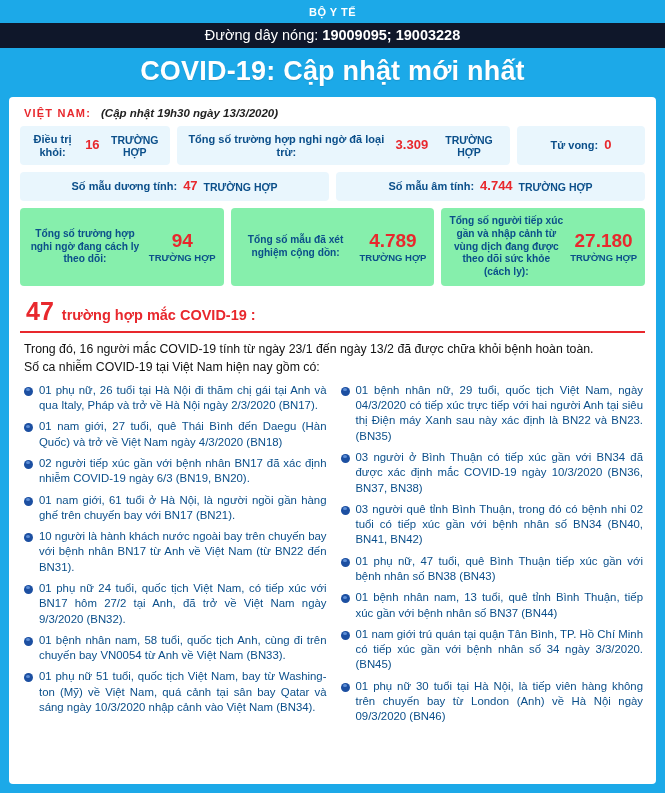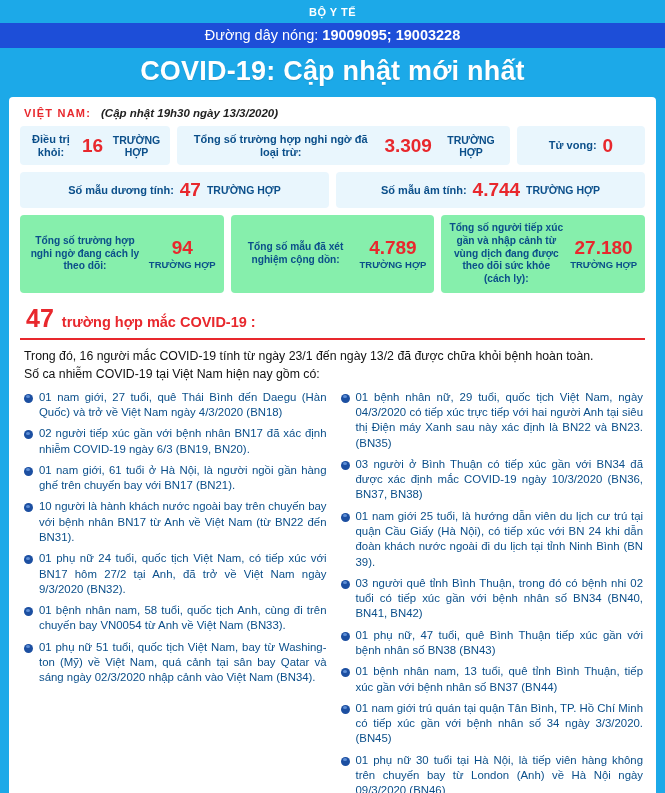--- a/index.html
+++ b/index.html
@@ -21,21 +21,21 @@
   
   .ministry {
     text-align: center;
     color: #ffffff;
     font-size: 11px;
     letter-spacing: .5px;
     padding-top: 6px;
     font-weight: bold;
   }
   .hotline-bar {
-    background: #1d4ed8;
+    background: #0f172a;
     color: #ffffff;
     text-align: center;
     font-size: 14.5px;
     padding: 4px 0 5px;
     margin-top: 5px;
     font-weight: normal;
   }
   .hotline-bar b { font-weight: bold; }
   .main-title {
     text-align: center;
@@ -92,21 +92,21 @@
     text-align: center;
     line-height: 1.15;
   }
   .stat-box .lbl {
     color: #0b4f8a;
     font-size: 11px;
     font-weight: bold;
   }
   .stat-box .num {
     color: #e8282d;
-    font-size: 19px;
+    font-size: 13px;
     font-weight: bold;
   }
   .stat-box .unit {
     color: #0b4f8a;
     font-size: 10.5px;
     font-weight: bold;
   }
   .r1 .b1 { flex: 0 0 150px; }
   .r1 .b2 { flex: 1; }
   .r1 .b3 { flex: 0 0 128px; align-items: center; }
@@ -293,20 +293,24 @@
 
     <div class="intro">
       <div>Trong đó, 16 người mắc COVID-19 tính từ ngày 23/1 đến ngày 13/2 đã được chữa khỏi bệnh hoàn toàn.</div>
       <div>Số ca nhiễm COVID-19 tại Việt Nam hiện nay gồm có:</div>
     </div>
 
     <div class="cols">
       <div class="col">
         <div class="item">
             <span class="bullet"></span>
+            <span class="tx">01 phụ nữ, 26 tuổi tại Hà Nội đi thăm chị gái tại Anh và qua Italy, Pháp và trở về Hà Nội ngày 2/3/2020 (BN17).</span>
+          </div>
+        <div class="item">
+            <span class="bullet"></span>
             <span class="tx">01 nam giới, 27 tuổi, quê Thái Bình đến Daegu (Hàn Quốc) và trở về Việt Nam ngày 4/3/2020 (BN18)</span>
           </div>
         <div class="item">
             <span class="bullet"></span>
             <span class="tx">02 người tiếp xúc gần với bệnh nhân BN17 đã xác định nhiễm COVID-19 ngày 6/3 (BN19, BN20).</span>
           </div>
         <div class="item">
             <span class="bullet"></span>
             <span class="tx">01 nam giới, 61 tuổi ở Hà Nội, là người ngồi gần hàng ghế trên chuyến bay với BN17 (BN21).</span>
           </div>
@@ -317,35 +321,31 @@
         <div class="item">
             <span class="bullet"></span>
             <span class="tx">01 phụ nữ 24 tuổi, quốc tịch Việt Nam, có tiếp xúc với BN17 hôm 27/2 tại Anh, đã trở về Việt Nam ngày 9/3/2020 (BN32).</span>
           </div>
         <div class="item">
             <span class="bullet"></span>
             <span class="tx">01 bệnh nhân nam, 58 tuổi, quốc tịch Anh, cùng đi trên chuyến bay VN0054 từ Anh về Việt Nam (BN33).</span>
           </div>
         <div class="item">
             <span class="bullet"></span>
-            <span class="tx">01 phụ nữ 51 tuổi, quốc tịch Việt Nam, bay từ Washing-ton (Mỹ) về Việt Nam, quá cảnh tại sân bay Qatar và sáng ngày 02/3/2020 nhập cảnh vào Việt Nam (BN34).</span>
+            <span class="tx">01 phụ nữ 51 tuổi, quốc tịch Việt Nam, bay từ Washing-ton (Mỹ) về Việt Nam, quá cảnh tại sân bay Qatar và sáng ngày 10/3/2020 nhập cảnh vào Việt Nam (BN34).</span>
           </div>
       </div>
       <div class="col">
         <div class="item">
             <span class="bullet"></span>
             <span class="tx">01 bệnh nhân nữ, 29 tuổi, quốc tịch Việt Nam,  ngày 04/3/2020 có tiếp xúc trực tiếp với hai người Anh tại siêu thị Điện máy Xanh sau này xác định là BN22 và BN23. (BN35)</span>
           </div>
         <div class="item">
             <span class="bullet"></span>
             <span class="tx">03 người ở Bình Thuận có tiếp xúc gần với BN34 đã được xác định mắc COVID-19 ngày 10/3/2020 (BN36, BN37, BN38)</span>
-          </div>
-        <div class="item">
-            <span class="bullet"></span>
-            <span class="tx">01 nam giới 25 tuổi, là hướng dẫn viên du lịch cư trú tại quận Cầu Giấy (Hà Nội), có tiếp xúc với BN 24 khi dẫn đoàn khách nước ngoài đi du lịch tại tỉnh Ninh Bình (BN 39).</span>
           </div>
         <div class="item">
             <span class="bullet"></span>
             <span class="tx">03 người quê tỉnh Bình Thuận, trong đó có bệnh nhi 02 tuổi có tiếp xúc gần với bệnh nhân số BN34 (BN40, BN41, BN42)</span>
           </div>
         <div class="item">
             <span class="bullet"></span>
             <span class="tx">01 phụ nữ, 47 tuổi, quê Bình Thuận tiếp xúc gần với bệnh nhân số BN38 (BN43)</span>
           </div>
         <div class="item">

